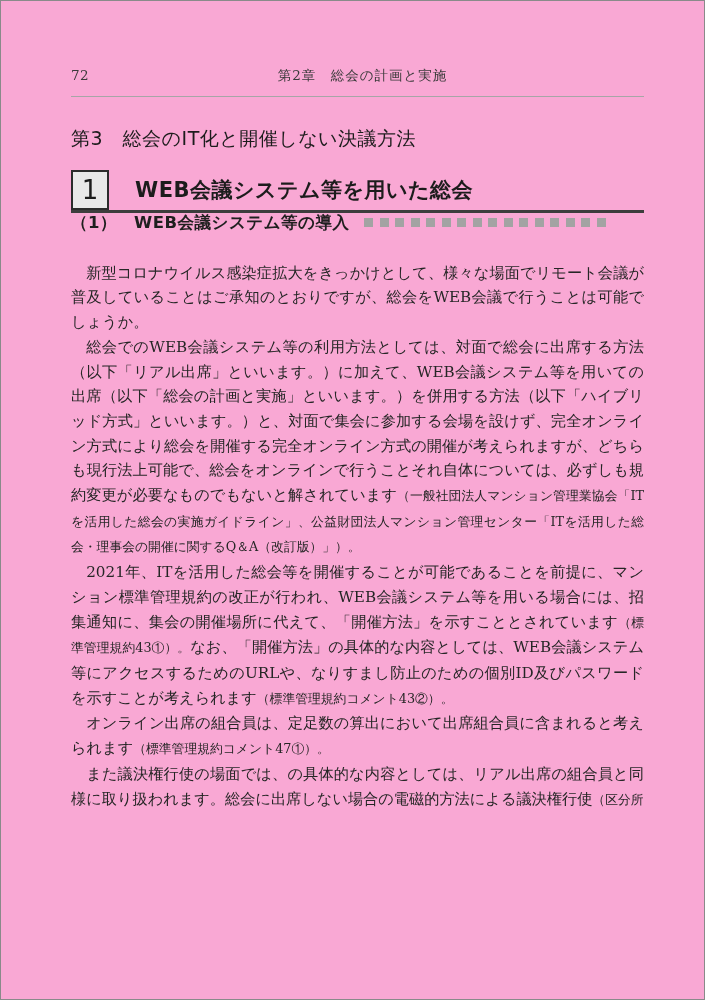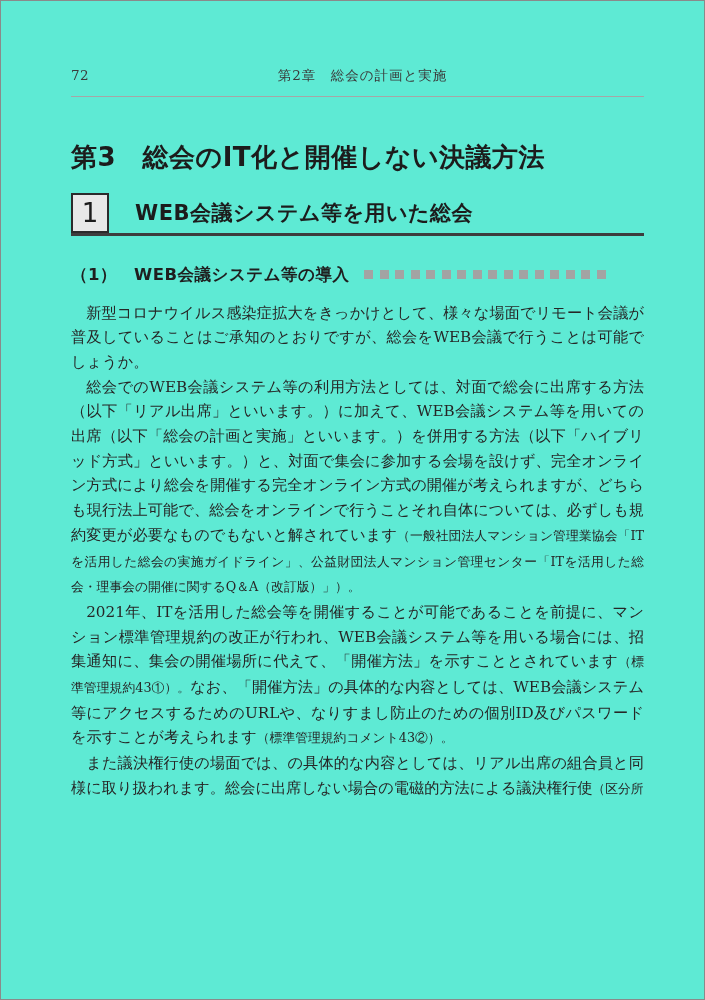--- a/index.html
+++ b/index.html
@@ -10,21 +10,21 @@
     --numbox-bg: #e8e8e8;
     --numbox-border: #2b2b2b;
   }
   * { margin: 0; padding: 0; box-sizing: border-box; }
   html, body { background: #ffffff; }
   body { width: 705px; height: 1000px; overflow: hidden; }
 
   .page {
     width: 705px;
     height: 1000px;
-    background: #5eead4;
+    background: #f9a8d4;
     border: 1px solid #8a8a8a;
     padding: 0 60px 0 70px;
     font-family: "DejaVu Serif", "Liberation Serif", serif;
     color: var(--text-color);
     position: relative;
   }
 
   
   .running-head {
     margin-top: 64px;
@@ -42,24 +42,24 @@
     letter-spacing: 1px;
   }
   .head-rule {
     margin-top: 11px;
     height: 1px;
     background: var(--rule-thin);
   }
 
   
   .section-title {
-    margin-top: 44px;
+    margin-top: 30px;
     font-family: "DejaVu Sans", "Liberation Sans", sans-serif;
-    font-weight: bold;
-    font-size: 26px;
+    font-weight: normal;
+    font-size: 19px;
     letter-spacing: 0.5px;
     color: #1c1c1c;
     line-height: 1.25;
   }
 
   
   .num-heading {
     margin-top: 19px;
     display: flex;
     align-items: center;
@@ -85,21 +85,20 @@
     font-family: "DejaVu Sans", "Liberation Sans", sans-serif;
     font-weight: bold;
     font-size: 21px;
     letter-spacing: 0.5px;
     color: #1c1c1c;
     text-align: right;
   }
 
   
   .subsection {
-    margin-top: 29px;
     display: flex;
     align-items: center;
     height: 20px;
   }
   .sub-label {
     font-family: "DejaVu Sans", "Liberation Sans", sans-serif;
     font-weight: bold;
     font-size: 16.5px;
     color: #1f1f1f;
     letter-spacing: 0.5px;
@@ -109,21 +108,21 @@
   .sq {
     width: 9px; height: 9px;
     background: var(--square-color);
     margin-right: 6.5px;
     flex: 0 0 auto;
   }
   .sq:last-child { margin-right: 0; }
 
   
   .body-text {
-    margin-top: 16px;
+    margin-top: 28px;
     font-size: 15.2px;
     line-height: 24.7px;
     text-align: justify;
     color: var(--text-color);
   }
   .body-text p {
     text-indent: 1em;
     margin: 0;
   }
   .body-text .small {
@@ -169,16 +168,17 @@
         <span class="sq"></span>
         <span class="sq"></span>
         <span class="sq"></span>
       </span>
   </div>
 
   <div class="body-text" id="body-text">
       <p><span>新型コロナウイルス感染症拡大をきっかけとして、様々な場面でリモート会議が普及していることはご承知のとおりですが、総会をWEB会議で行うことは可能でしょうか。</span></p>
       <p><span>総会でのWEB会議システム等の利用方法としては、対面で総会に出席する方法（以下「リアル出席」といいます。）に加えて、WEB会議システム等を用いての出席（以下「総会の計画と実施」といいます。）を併用する方法（以下「ハイブリッド方式」といいます。）と、対面で集会に参加する会場を設けず、完全オンライン方式により総会を開催する完全オンライン方式の開催が考えられますが、どちらも現行法上可能で、総会をオンラインで行うことそれ自体については、必ずしも規約変更が必要なものでもないと解されています</span><span class="small">（一般社団法人マンション管理業協会「ITを活用した総会の実施ガイドライン」、公益財団法人マンション管理センター「ITを活用した総会・理事会の開催に関するQ＆A（改訂版）」）。</span></p>
       <p><span>2021年、ITを活用した総会等を開催することが可能であることを前提に、マンション標準管理規約の改正が行われ、WEB会議システム等を用いる場合には、招集通知に、集会の開催場所に代えて、「開催方法」を示すこととされています</span><span class="small">（標準管理規約43①）。</span><span>なお、「開催方法」の具体的な内容としては、WEB会議システム等にアクセスするためのURLや、なりすまし防止のための個別ID及びパスワードを示すことが考えられます</span><span class="small">（標準管理規約コメント43②）。</span></p>
+      <p><span>オンライン出席の組合員は、定足数の算出において出席組合員に含まれると考えられます</span><span class="small">（標準管理規約コメント47①）。</span></p>
       <p><span>また議決権行使の場面では、の具体的な内容としては、リアル出席の組合員と同様に取り扱われます。総会に出席しない場合の電磁的方法による議決権行使</span><span class="small">（区分所</span></p>
     </div>
 
 </div>
 
 </body></html>

